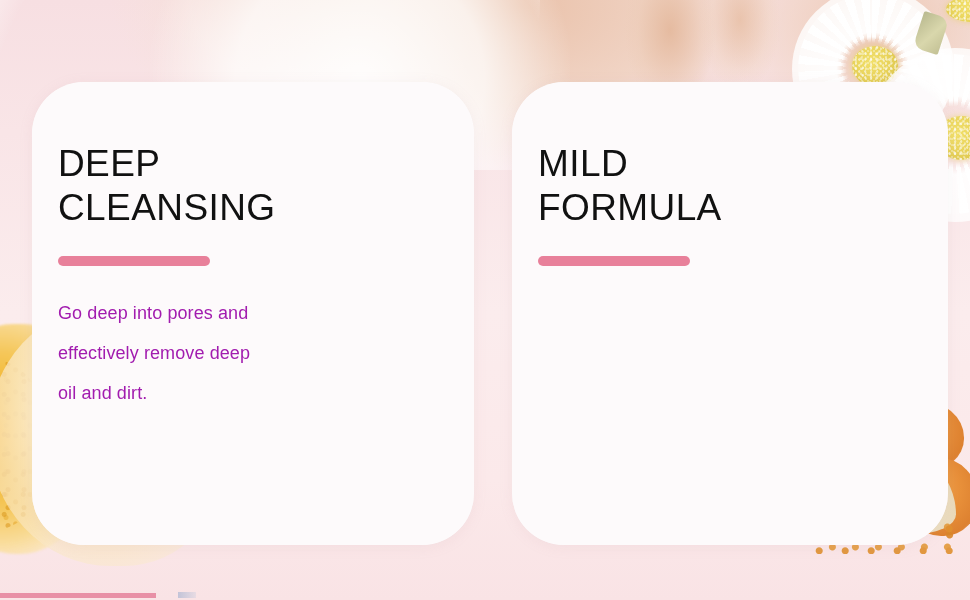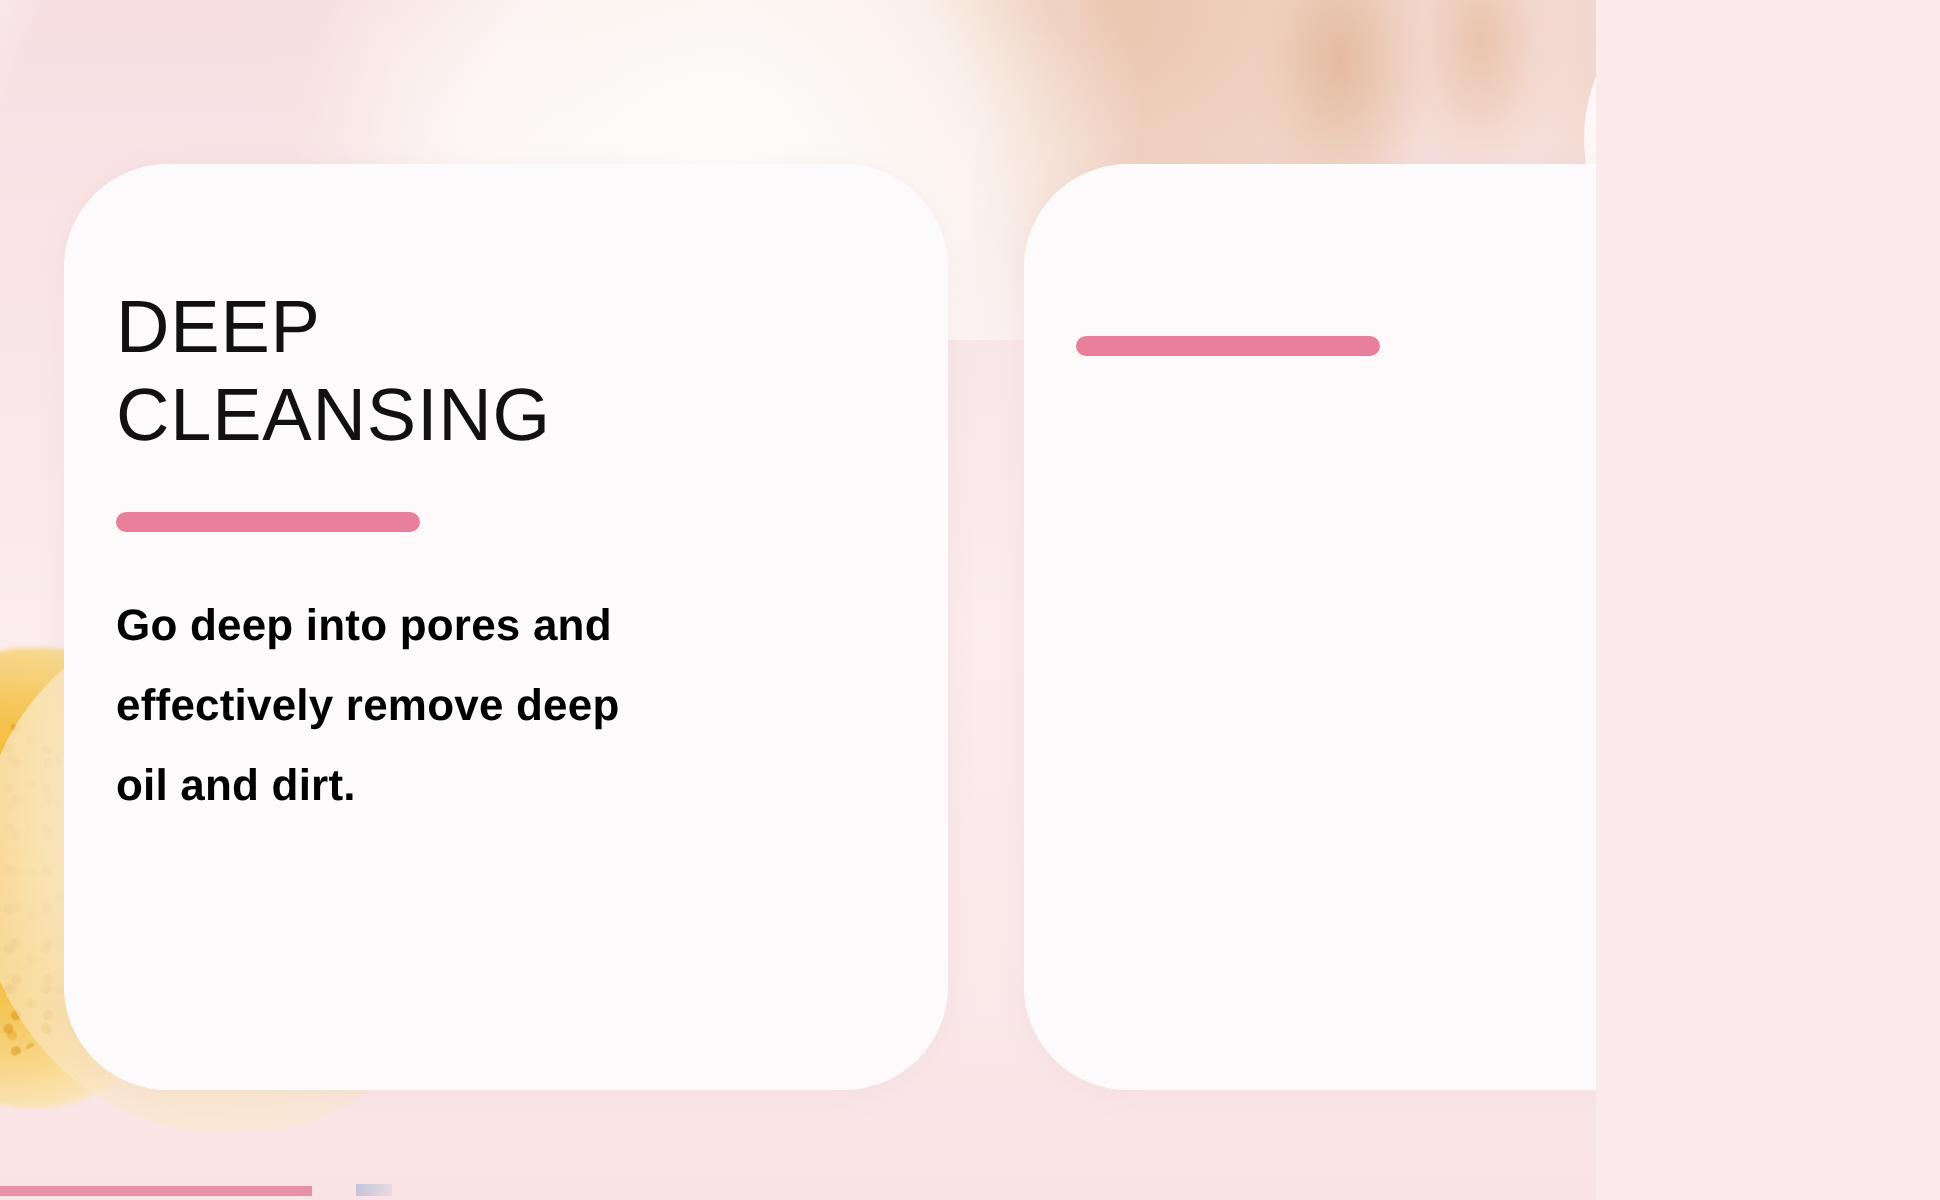--- a/index.html
+++ b/index.html
@@ -11,21 +11,21 @@
   }
 
   body {
     font-family: "Liberation Sans", sans-serif;
     background: #faeaeb;
     position: relative;
   }
 
   #stage {
     position: relative;
-    width: 798px;
+    width: 970px;
     height: 600px;
     background: #faeaeb;
     overflow: hidden;
     padding-left: 32px;
   }
 
   
 
   .bg-layer { position:absolute; pointer-events:none; }
 
@@ -201,24 +201,24 @@
   .accent-bar {
     width: 152px;
     height: 10px;
     border-radius: 6px;
     background: #e8809a;
     margin-top: 26px;
   }
 
   .card-body {
     margin-top: 27px;
-    font-size: 22px;
+    font-size: 18px;
     line-height: 40px;
-    color: #000000;
-    font-weight: 700;
+    color: #a21caf;
+    font-weight: 400;
     white-space: pre-line;
     letter-spacing: 0.1px;
   }
 
   
   #bottom-rule {
     position: absolute;
     left: 0; top: 593px;
     width: 156px; height: 5px;
     background: #e890a6;
@@ -274,20 +274,22 @@
       <div class="accent-bar"></div>
       <p class="card-body">Go deep into pores and
 effectively remove deep
 oil and dirt.</p>
     </div>
   </div>
 
   <div class="card" id="card-mild">
     <div class="card-veil"></div>
     <div class="card-inner">
+      <h2 class="card-title">MILD
+FORMULA</h2>
       <div class="accent-bar"></div>
     </div>
   </div>
 
   <div id="bottom-rule"></div>
   <div id="bottom-mark"></div>
 
 </div>
 
 </body></html>

